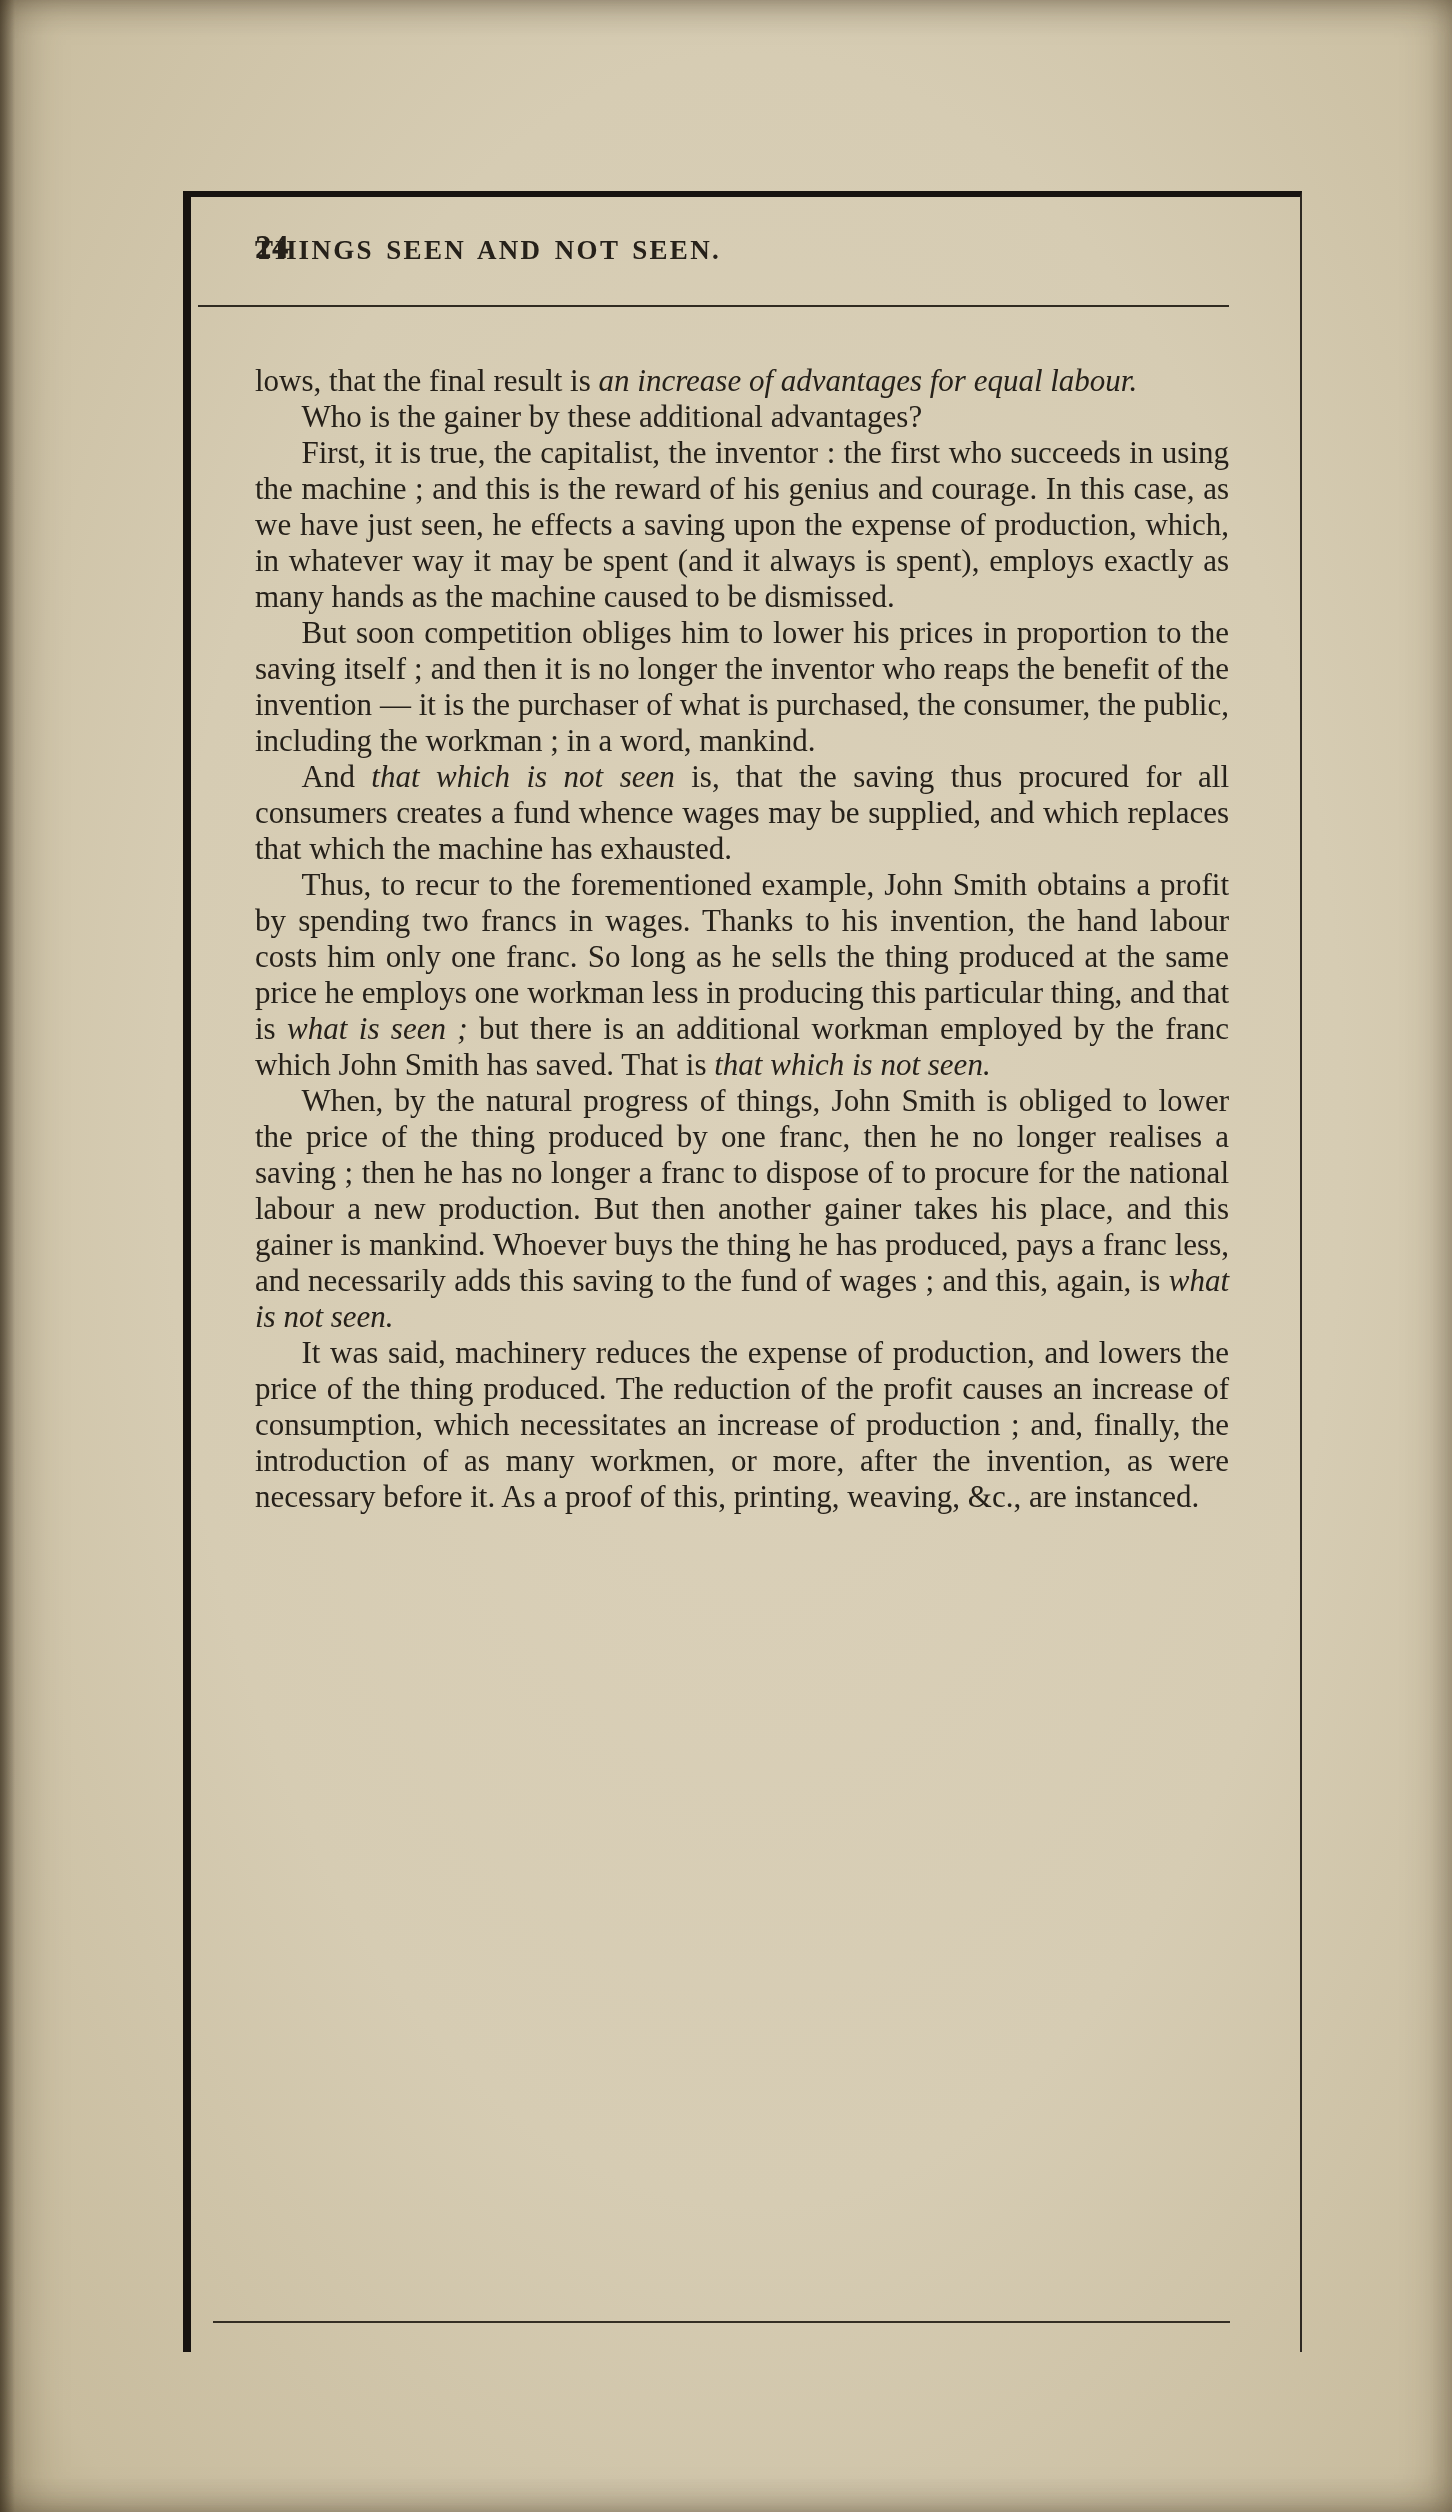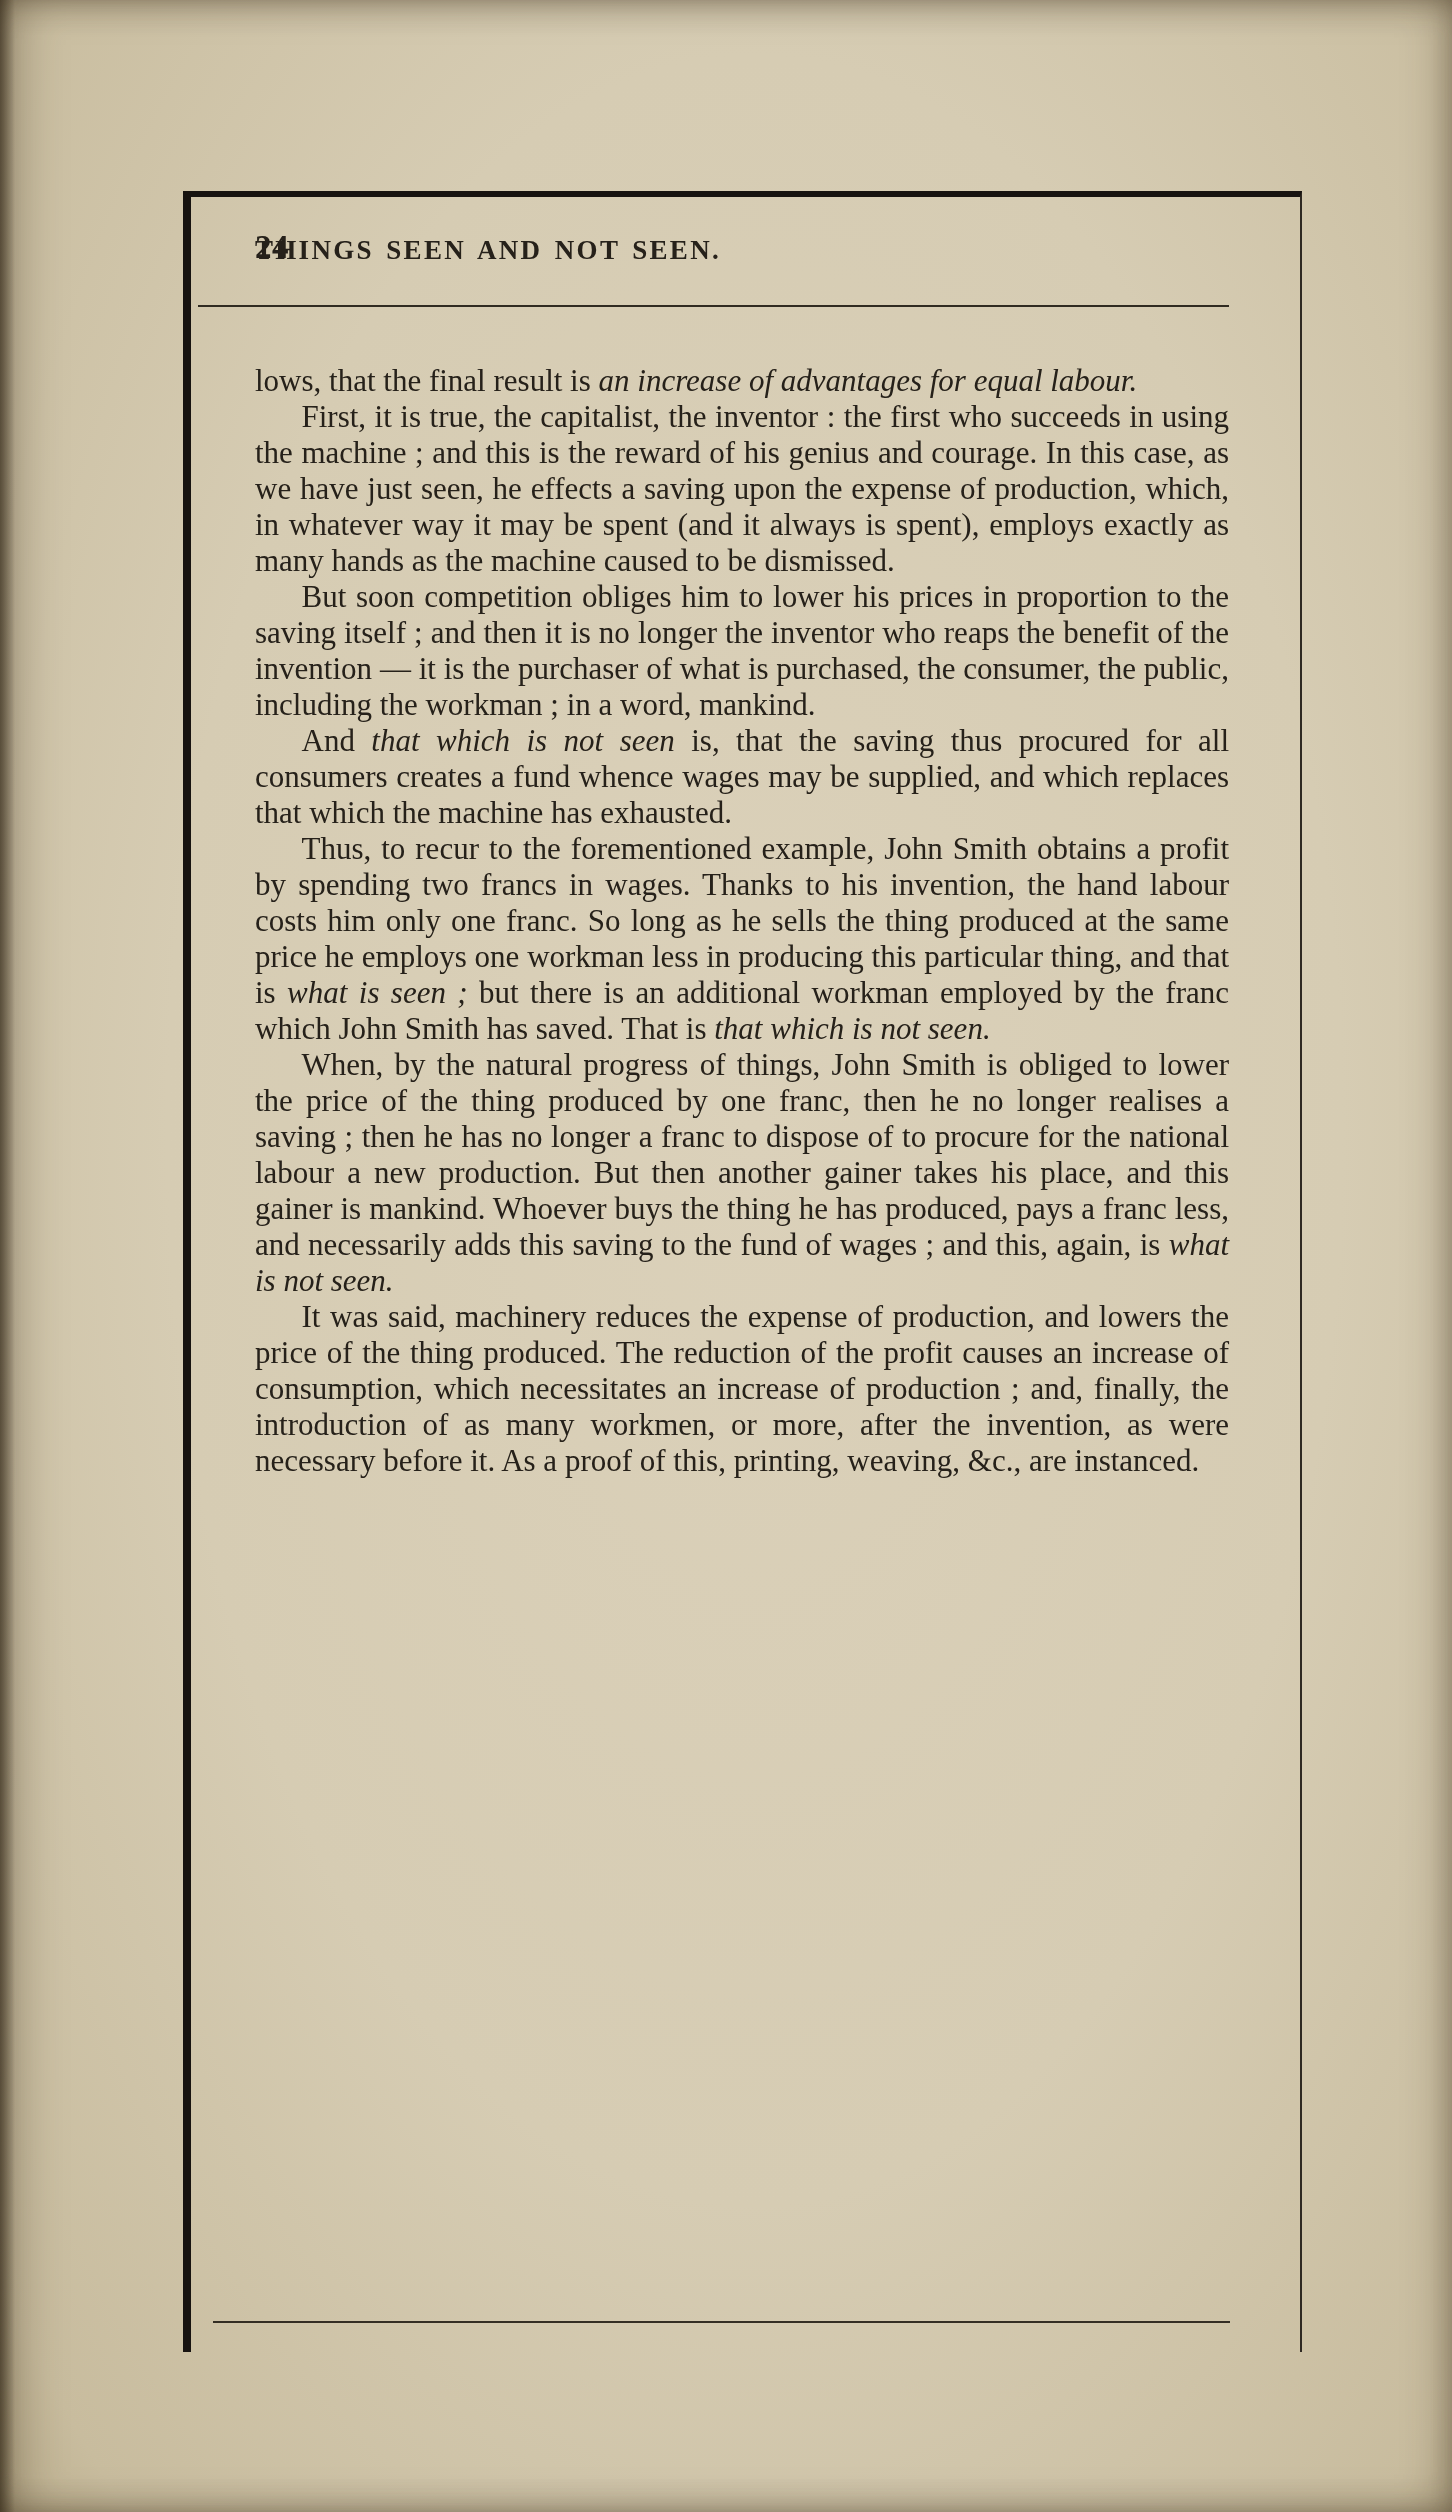--- a/index.html
+++ b/index.html
@@ -72,20 +72,21 @@
 
     <div class="header">
       <span class="page-num">24</span>
       <span class="running-title">THINGS SEEN AND NOT SEEN.</span>
     </div>
 
     <div class="header-rule"></div>
 
     <div class="body-text">
         <p class="para"><span>lows, that the final result is </span><i>an increase of advantages for equal labour.</i></p>
+        <p class="para indent"><span>Who is the gainer by these additional advantages?</span></p>
         <p class="para indent"><span>First, it is true, the capitalist, the inventor : the first who succeeds in using the machine ; and this is the reward of his genius and courage. In this case, as we have just seen, he effects a saving upon the expense of production, which, in whatever way it may be spent (and it always is spent), employs exactly as many hands as the machine caused to be dismissed.</span></p>
         <p class="para indent"><span>But soon competition obliges him to lower his prices in proportion to the saving itself ; and then it is no longer the inventor who reaps the benefit of the invention — it is the purchaser of what is purchased, the consumer, the public, including the workman ; in a word, mankind.</span></p>
         <p class="para indent"><span>And </span><i>that which is not seen</i><span> is, that the saving thus procured for all consumers creates a fund whence wages may be supplied, and which replaces that which the machine has exhausted.</span></p>
         <p class="para indent"><span>Thus, to recur to the forementioned example, John Smith obtains a profit by spending two francs in wages. Thanks to his invention, the hand labour costs him only one franc. So long as he sells the thing produced at the same price he employs one workman less in producing this particular thing, and that is </span><i>what is seen ;</i><span> but there is an additional workman employed by the franc which John Smith has saved. That is </span><i>that which is not seen.</i></p>
         <p class="para indent"><span>When, by the natural progress of things, John Smith is obliged to lower the price of the thing produced by one franc, then he no longer realises a saving ; then he has no longer a franc to dispose of to procure for the national labour a new production. But then another gainer takes his place, and this gainer is mankind. Whoever buys the thing he has produced, pays a franc less, and necessarily adds this saving to the fund of wages ; and this, again, is </span><i>what is not seen.</i></p>
         <p class="para indent"><span>It was said, machinery reduces the expense of production, and lowers the price of the thing produced. The reduction of the profit causes an increase of consumption, which necessitates an increase of production ; and, finally, the introduction of as many workmen, or more, after the invention, as were necessary before it. As a proof of this, printing, weaving, &amp;c., are instanced.</span></p>
       </div>
 
     <div class="bottom-rule"></div>
 

